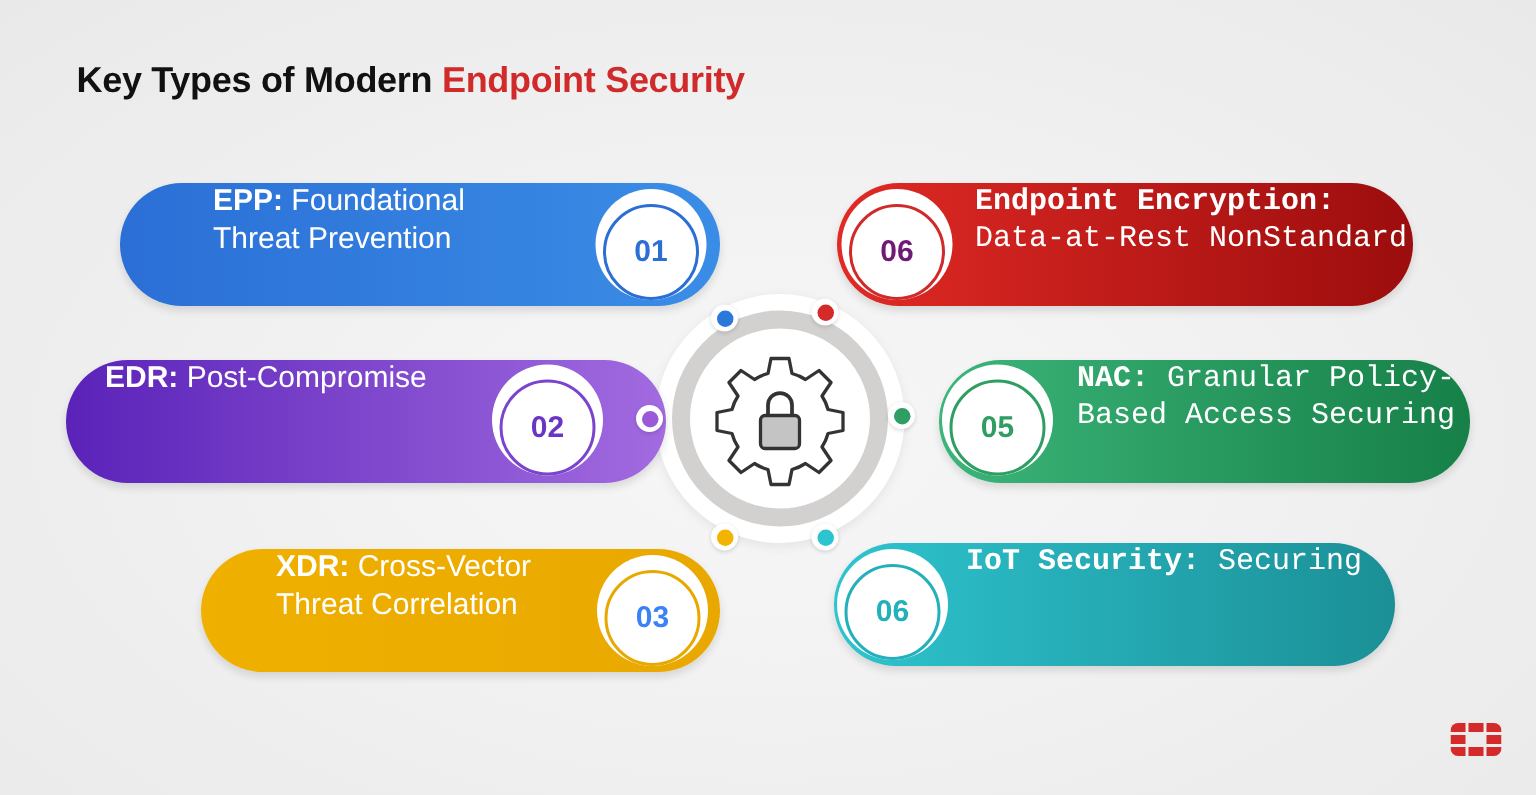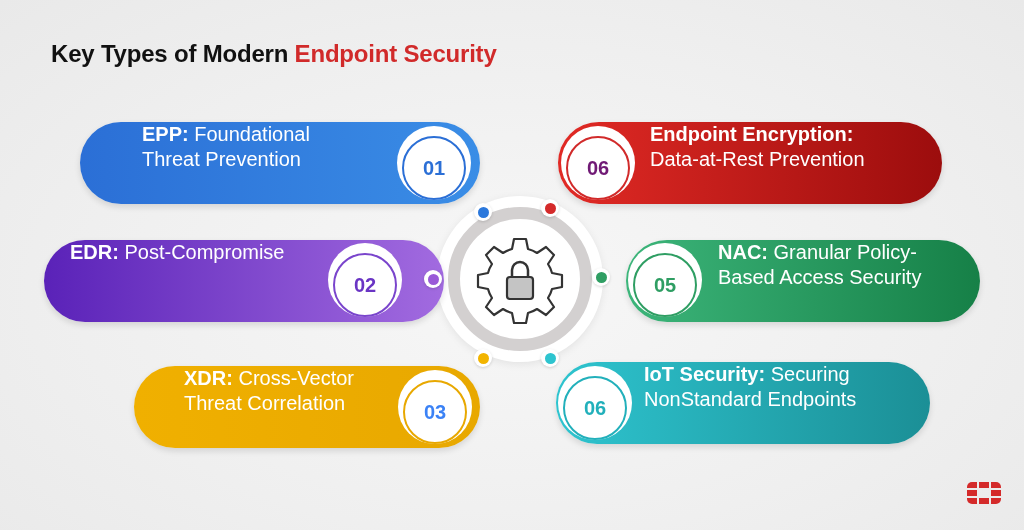--- a/index.html
+++ b/index.html
@@ -29,21 +29,21 @@
 
   
   .pill {
     position: absolute; height: 82px; border-radius: 41px;
     color: #fff; display: flex; align-items: flex-start;
     box-shadow: 0 3px 6px rgba(0,0,0,0.12);
   }
   .pill .text { font-size: 20px; line-height: 25px; }
   .pill .text b { font-weight: 700; }
   .pill.left .text { padding-left: 62px; }
-  .pill.right .text { padding-left: 0; }
+  .pill.right .text { padding-left: 0; font-family: Liberation Mono, monospace; }
 
   .badge {
     position: absolute; width: 74px; height: 74px; border-radius: 50%;
     background: #fff; display: flex; align-items: flex-end; justify-content: center;
   }
   .badge .inner {
     width: 64px; height: 64px; border-radius: 50%;
     display: flex; align-items: center; justify-content: center;
     font-size: 20px; font-weight: 700; border: 2.5px solid;
   }
@@ -80,21 +80,21 @@
 <div class="badge" style="left:397px; top:126px;">
   <div class="inner" style="color:#2b6fd6; border-color:#2b6fd6;">01</div>
 </div>
 <div class="dot" style="left:474px; top:203px;">
     <span style="background:#2b78dc"></span>
   </div>
 
 <div class="pill right" style="left:558px; top:122px; width:384px; background:linear-gradient(90deg,#e12a25,#9c0d0d); padding-left:92px;">
   <div class="text">
     <b>Endpoint Encryption:</b><span></span><br>
-    <span>Data-at-Rest Prevention</span>
+    <span>Data-at-Rest NonStandard</span>
   </div>
 </div>
 <div class="badge" style="left:561px; top:126px;">
   <div class="inner" style="color:#701a75; border-color:#d12a2a;">06</div>
 </div>
 <div class="dot" style="left:541px; top:199px;">
     <span style="background:#d42a2a"></span>
   </div>
 
 <div class="pill left" style="left:44px; top:240px; width:400px; background:linear-gradient(90deg,#5a22b8,#a26be0);">
@@ -105,21 +105,21 @@
 <div class="badge" style="left:328px; top:243px;">
   <div class="inner" style="color:#6a35c4; border-color:#7a45cc;">02</div>
 </div>
 <div class="dot" style="left:424px; top:270px;">
     <span style="background:#9a5ad8"></span>
   </div>
 
 <div class="pill right" style="left:626px; top:240px; width:354px; background:linear-gradient(90deg,#3cb57a,#168047); padding-left:92px;">
   <div class="text">
     <b>NAC:</b><span> Granular Policy-</span><br>
-    <span>Based Access Security</span>
+    <span>Based Access Securing</span>
   </div>
 </div>
 <div class="badge" style="left:628px; top:243px;">
   <div class="inner" style="color:#2f9e63; border-color:#2f9e63;">05</div>
 </div>
 <div class="dot" style="left:592px; top:268px;">
     <span style="background:#2f9e63"></span>
   </div>
 
 <div class="pill left" style="left:134px; top:366px; width:346px; background:linear-gradient(90deg,#f0b000,#e8a800);">
@@ -131,21 +131,20 @@
 <div class="badge" style="left:398px; top:370px;">
   <div class="inner" style="color:#3b82f6; border-color:#e8a800;">03</div>
 </div>
 <div class="dot" style="left:474px; top:349px;">
     <span style="background:#f2b400"></span>
   </div>
 
 <div class="pill right" style="left:556px; top:362px; width:374px; background:linear-gradient(90deg,#2ec4cf,#1b8f96); padding-left:88px;">
   <div class="text">
     <b>IoT Security:</b><span> Securing</span><br>
-    <span>NonStandard Endpoints</span>
   </div>
 </div>
 <div class="badge" style="left:558px; top:366px;">
   <div class="inner" style="color:#22b0bb; border-color:#22b0bb;">06</div>
 </div>
 <div class="dot" style="left:541px; top:349px;">
     <span style="background:#2ec4cf"></span>
   </div>
 
 <svg class="logo" viewBox="0 0 34 22">

